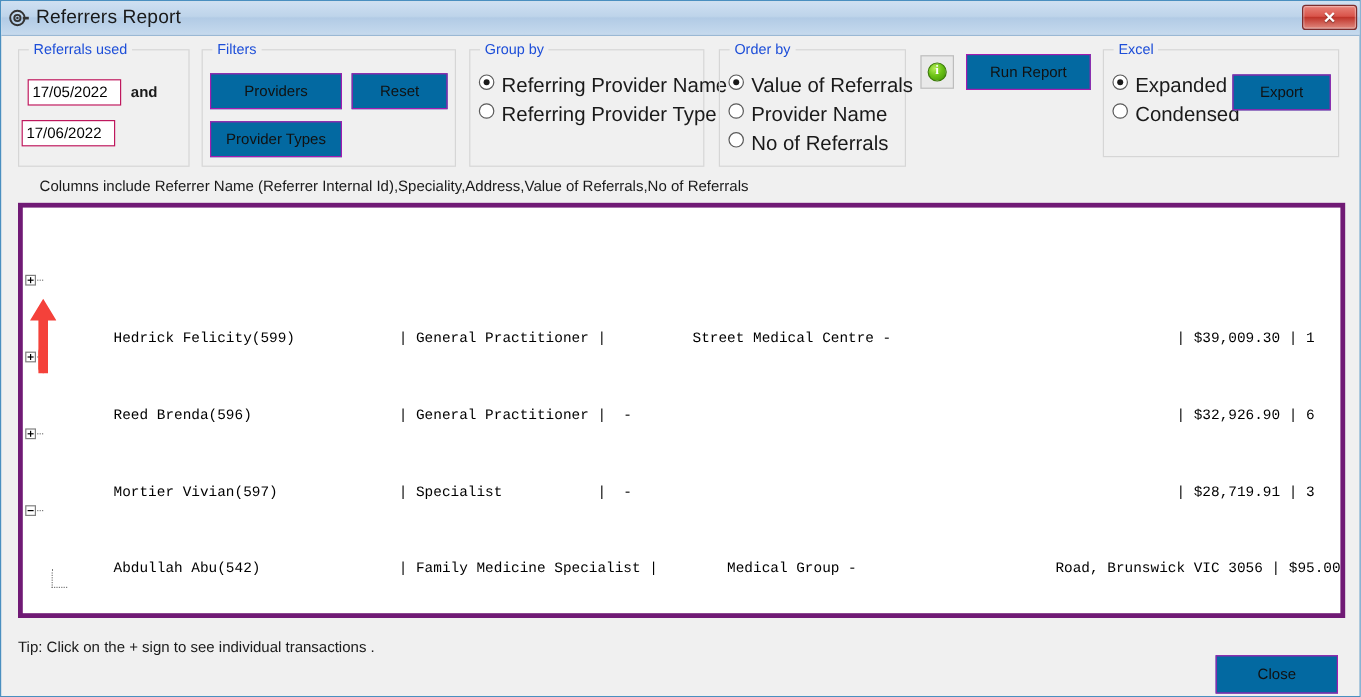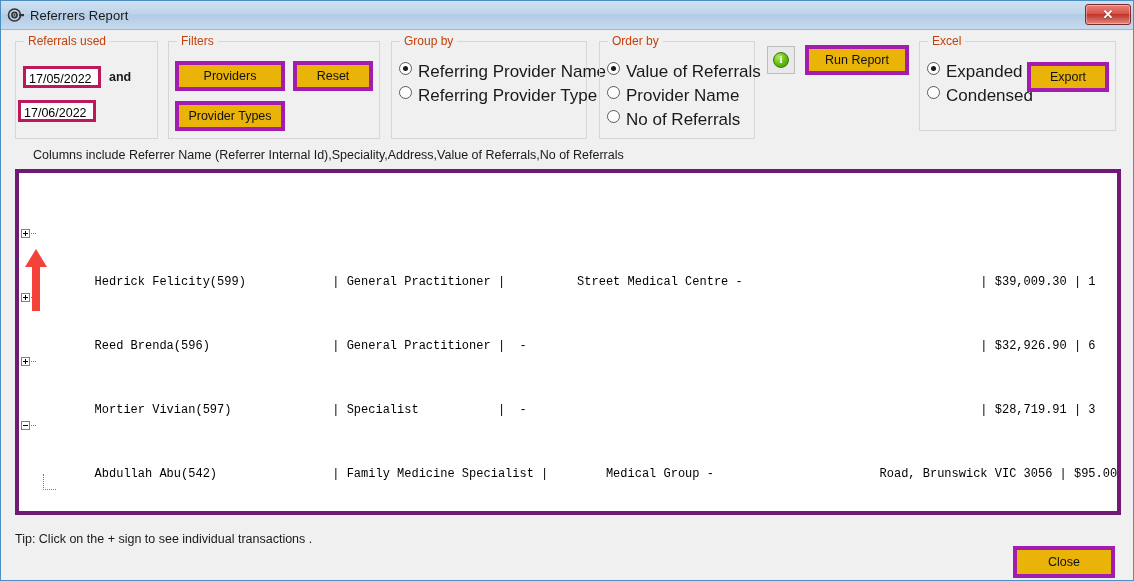--- a/index.html
+++ b/index.html
@@ -33,21 +33,21 @@
     align-items: center;
   }
   .titlebar-icon {
     width: 18px; height: 18px;
     margin-left: 6px;
     margin-right: 5px;
     position: relative;
     flex: 0 0 auto;
   }
   .titlebar-text {
-    font-size: 13px;
+    font-size: 16px;
     color: #1a1a1a;
     letter-spacing: 0.1px;
   }
   .close-btn {
     position: absolute;
     right: 4px; top: 3px;
     width: 46px; height: 21px;
     box-sizing: border-box;
     border: 1px solid #7b2d2d;
     border-radius: 3px;
@@ -71,41 +71,41 @@
     border: 1px solid #d6d6d6;
     background: transparent;
   }
   .groupbox > .gb-title {
     position: absolute;
     top: -8px;
     left: 8px;
     background: #f0f0f0;
     padding: 0 4px;
     font-size: 12px;
-    color: #c2410c;
+    color: #1d4ed8;
     white-space: nowrap;
   }
   
   .txtbox {
     position: absolute;
     box-sizing: border-box;
     background: #ffffff;
-    border: 3px solid #be185d;
+    border: 1px solid #be185d;
     font-family: "Liberation Sans", sans-serif;
     font-size: 12.5px;
     color: #000;
     padding: 0 3px;
     line-height: 20px;
     height: 22px;
   }
   .btn {
     position: absolute;
     box-sizing: border-box;
-    background: #eab308;
-    border: 4px solid #a21caf;
+    background: #0369a1;
+    border: 1px solid #a21caf;
     font-family: "Liberation Sans", sans-serif;
     font-size: 12.5px;
     color: #111;
     display: flex;
     align-items: center;
     justify-content: center;
     text-align: center;
   }
   .radio {
     position: absolute;

